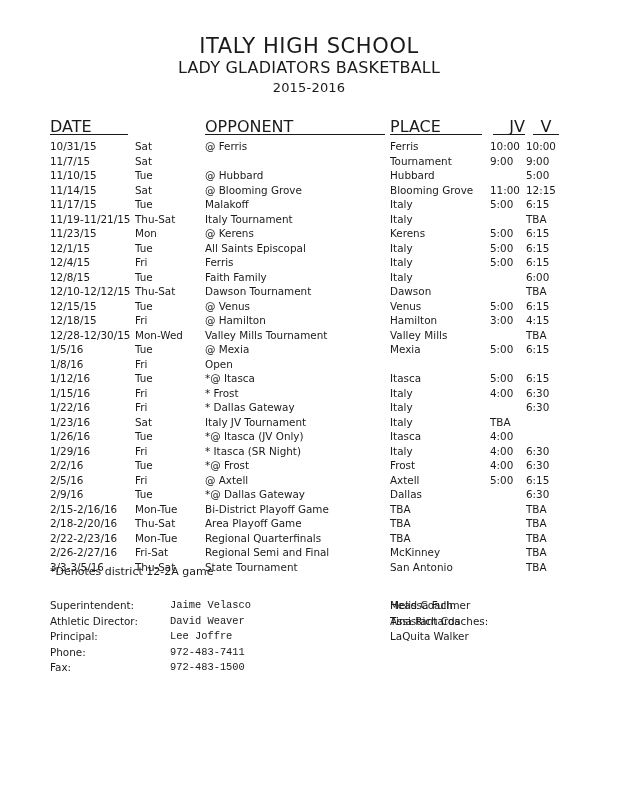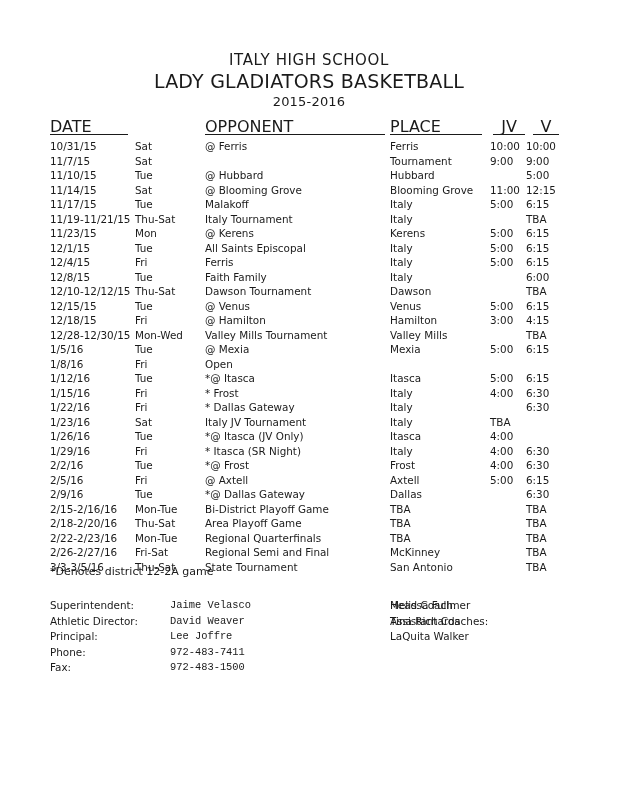--- a/index.html
+++ b/index.html
@@ -26,28 +26,27 @@
 
   
   .title-block {
     position: absolute;
     left: 0;
     top: 36px;
     width: 618px;
     text-align: center;
   }
   .title-line1 {
-    font-size: 15px;
+    font-size: 21px;
     letter-spacing: 0.6px;
     line-height: 21px;
     white-space: nowrap;
-    margin-top: 14px;
   }
   .title-line2 {
-    font-size: 19px;
+    font-size: 16px;
     letter-spacing: 0.2px;
     line-height: 21px;
     white-space: nowrap;
   }
   .title-line3 {
     font-size: 13px;
     letter-spacing: 0.2px;
     line-height: 20px;
     white-space: nowrap;
   }
@@ -84,21 +83,21 @@
   .c-jv    { left: 440px; width: 40px; text-align: left; }
   .c-v     { left: 476px; width: 40px; text-align: left; }
 
   .sched-head .c {
     border-bottom: 1.2px solid #1a1a1a;
     padding-bottom: 1px;
   }
   .sched-head .c-date  { width: 78px; }
   .sched-head .c-opp   { width: 180px; }
   .sched-head .c-place { width: 92px; }
-  .sched-head .c-jv    { width: 32px; text-align: center; left: 443px; }
+  .sched-head .c-jv    { width: 32px; text-align: right; left: 443px; }
   .sched-head .c-v     { width: 26px; text-align: center; left: 483px; }
 
   
   .footnote {
     position: absolute;
     left: 50px;
     top: 565px;
     font-size: 11px;
     line-height: 14.5px;
     white-space: nowrap;

